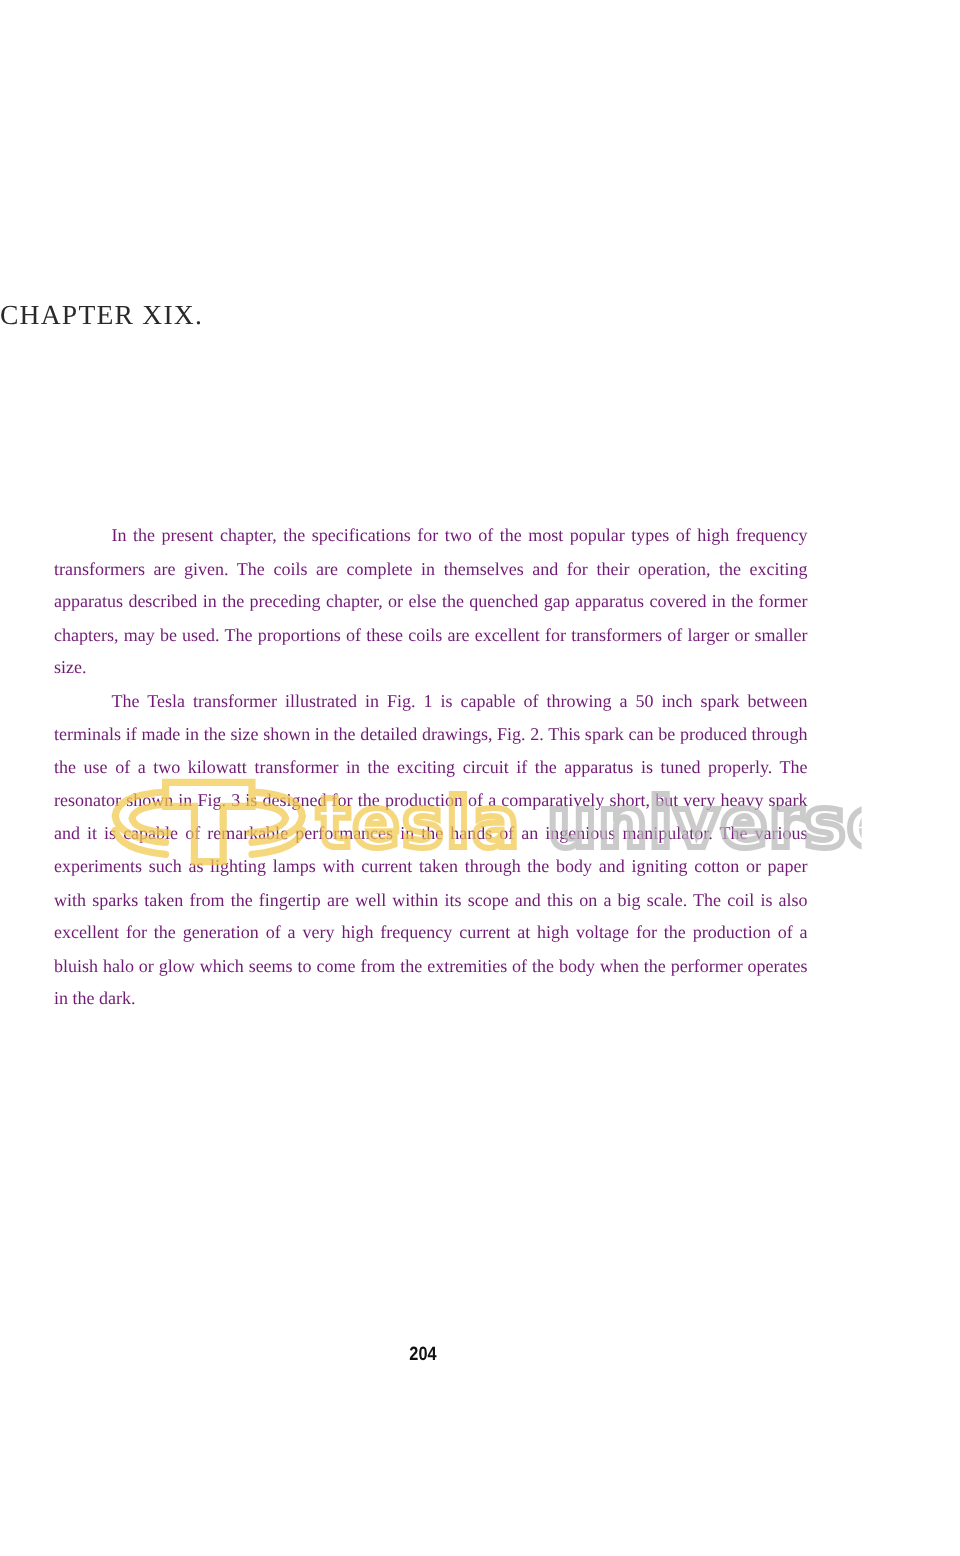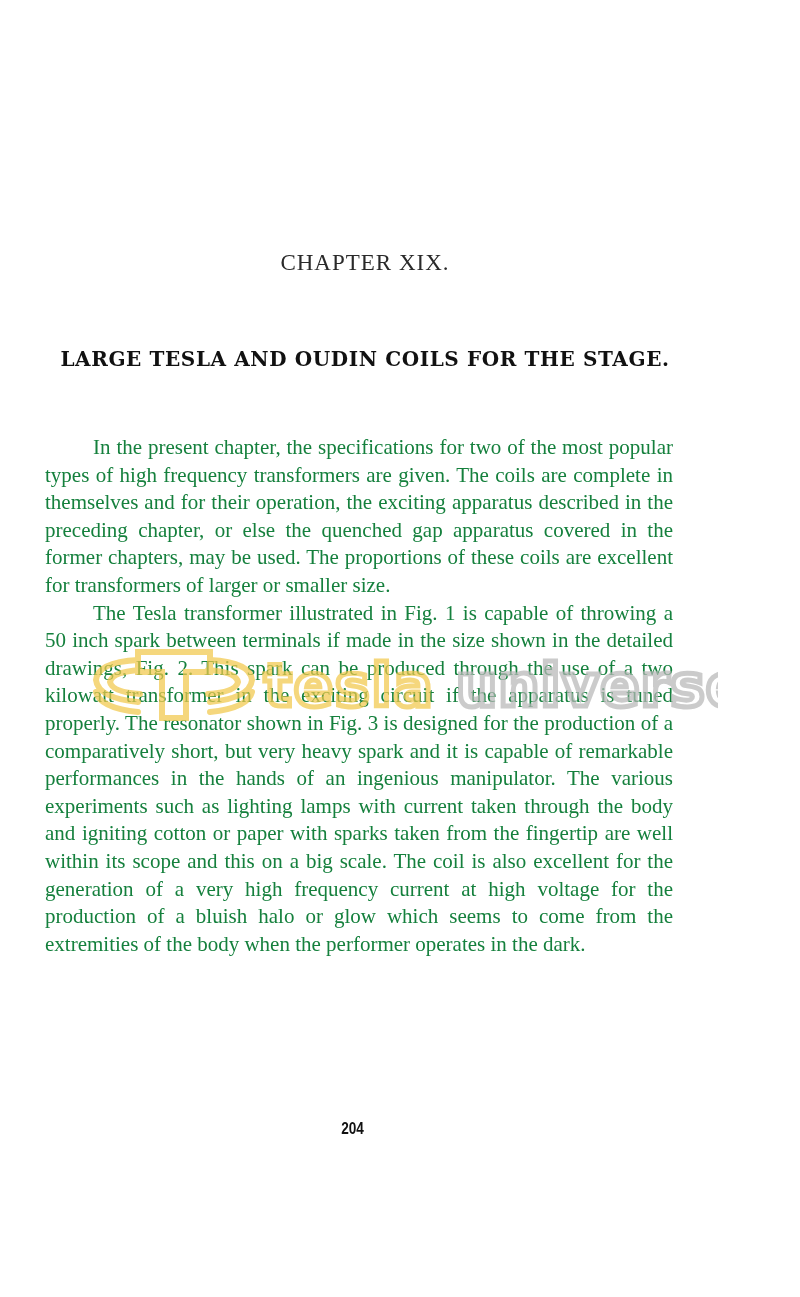--- a/index.html
+++ b/index.html
@@ -18,21 +18,21 @@
     .page {
       position: absolute;
       left: 0; top: 0;
       width: 800px; height: 1297px;
     }
     .chapter-label {
       position: absolute;
       top: 250px;
       left: 0;
       width: 730px;
-      text-align: center;
+      text-align: left;
       font-size: 23px;
       letter-spacing: 1px;
       color: #2a2a2a;
     }
     .chapter-title {
       position: absolute;
       top: 344px;
       left: 60px;
       width: 610px;
       text-align: center;
@@ -41,24 +41,24 @@
       font-size: 20px;
       line-height: 31px;
       letter-spacing: 0.6px;
       color: #111;
     }
     .body-text {
       position: absolute;
       top: 434px;
       left: 45px;
       width: 628px;
-      font-size: 21px;
+      font-size: 15px;
       line-height: 27.6px;
       text-align: justify;
-      color: #15803d;
+      color: #701a75;
     }
     .body-text p {
       margin: 0;
       text-indent: 48px;
       text-align: justify;
     }
     .page-number {
       position: absolute;
       top: 1120px;
       left: 0;
@@ -80,21 +80,20 @@
       opacity: 0.72;
     }
   </style>
 </head>
 <body>
 
 <div class="page">
 
   <div class="chapter-label">CHAPTER XIX.</div>
 
-  <div class="chapter-title">LARGE TESLA AND OUDIN COILS FOR THE STAGE.</div>
 
   <div class="body-text">
     <p>In the present chapter, the specifications for two of the most popular types of high frequency transformers are given. The coils are complete in themselves and for their operation, the exciting apparatus described in the preceding chapter, or else the quenched gap apparatus covered in the former chapters, may be used. The proportions of these coils are excellent for transformers of larger or smaller size.</p>
     <p>The Tesla transformer illustrated in Fig. 1 is capable of throwing a 50 inch spark between terminals if made in the size shown in the detailed drawings, Fig. 2. This spark can be produced through the use of a two kilowatt transformer in the exciting circuit if the apparatus is tuned properly. The resonator shown in Fig. 3 is designed for the production of a comparatively short, but very heavy spark and it is capable of remarkable performances in the hands of an ingenious manipulator. The various experiments such as lighting lamps with current taken through the body and igniting cotton or paper with sparks taken from the fingertip are well within its scope and this on a big scale. The coil is also excellent for the generation of a very high frequency current at high voltage for the production of a bluish halo or glow which seems to come from the extremities of the body when the performer operates in the dark.</p>
   </div>
 
   <div class="page-number">204</div>
 
   <div class="watermark">
     <svg width="630" height="78" viewBox="0 0 630 78" xmlns="http://www.w3.org/2000/svg">

